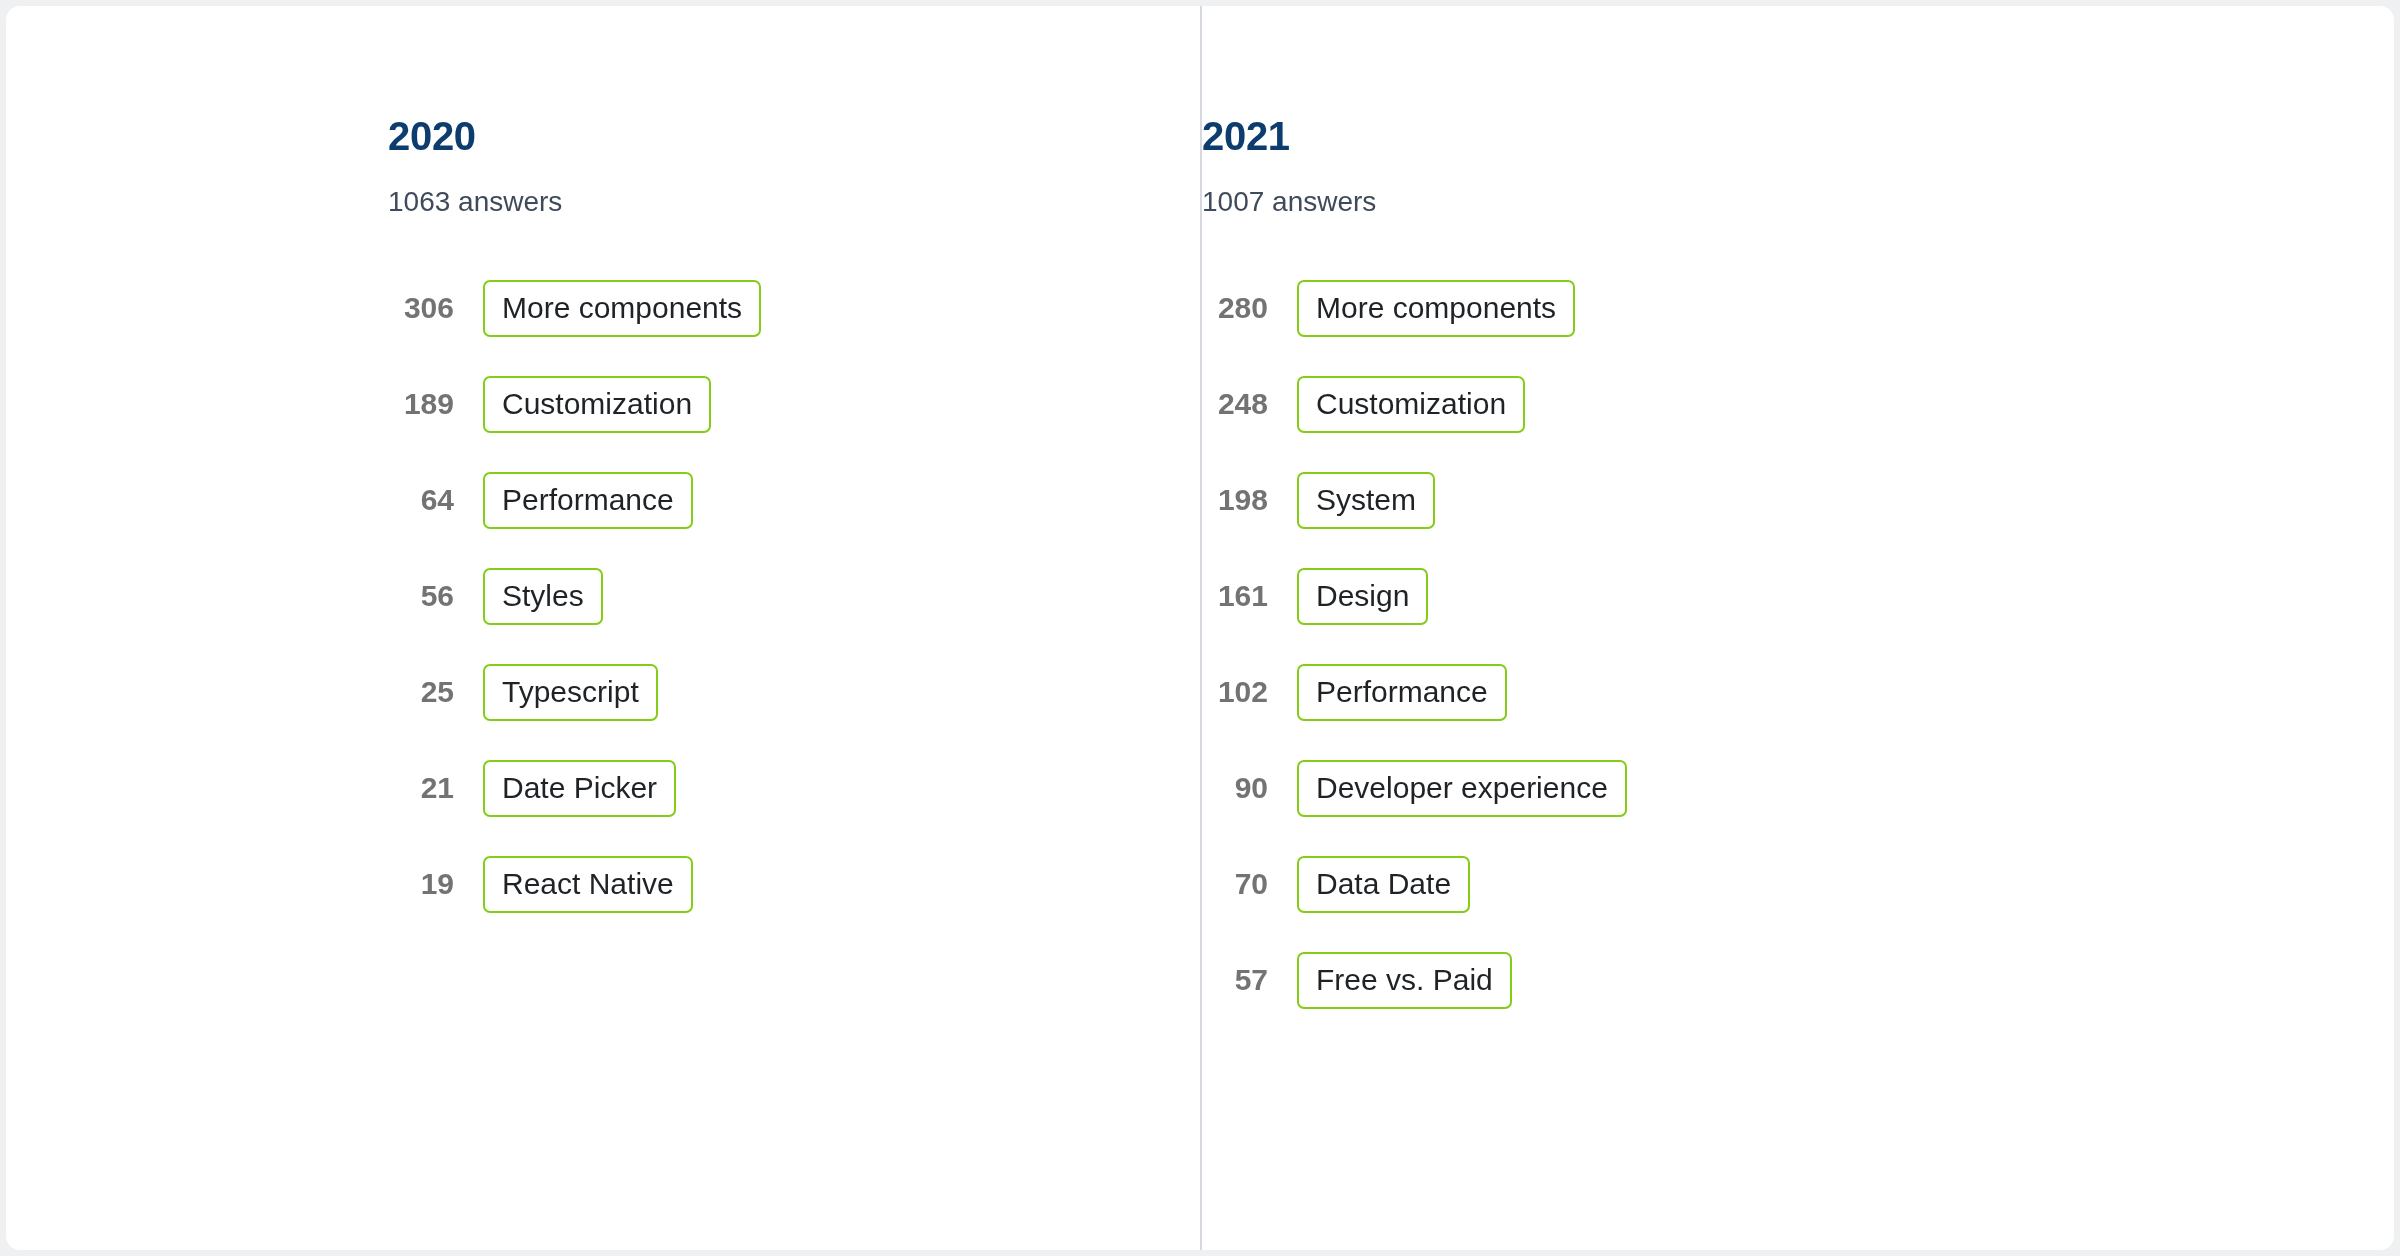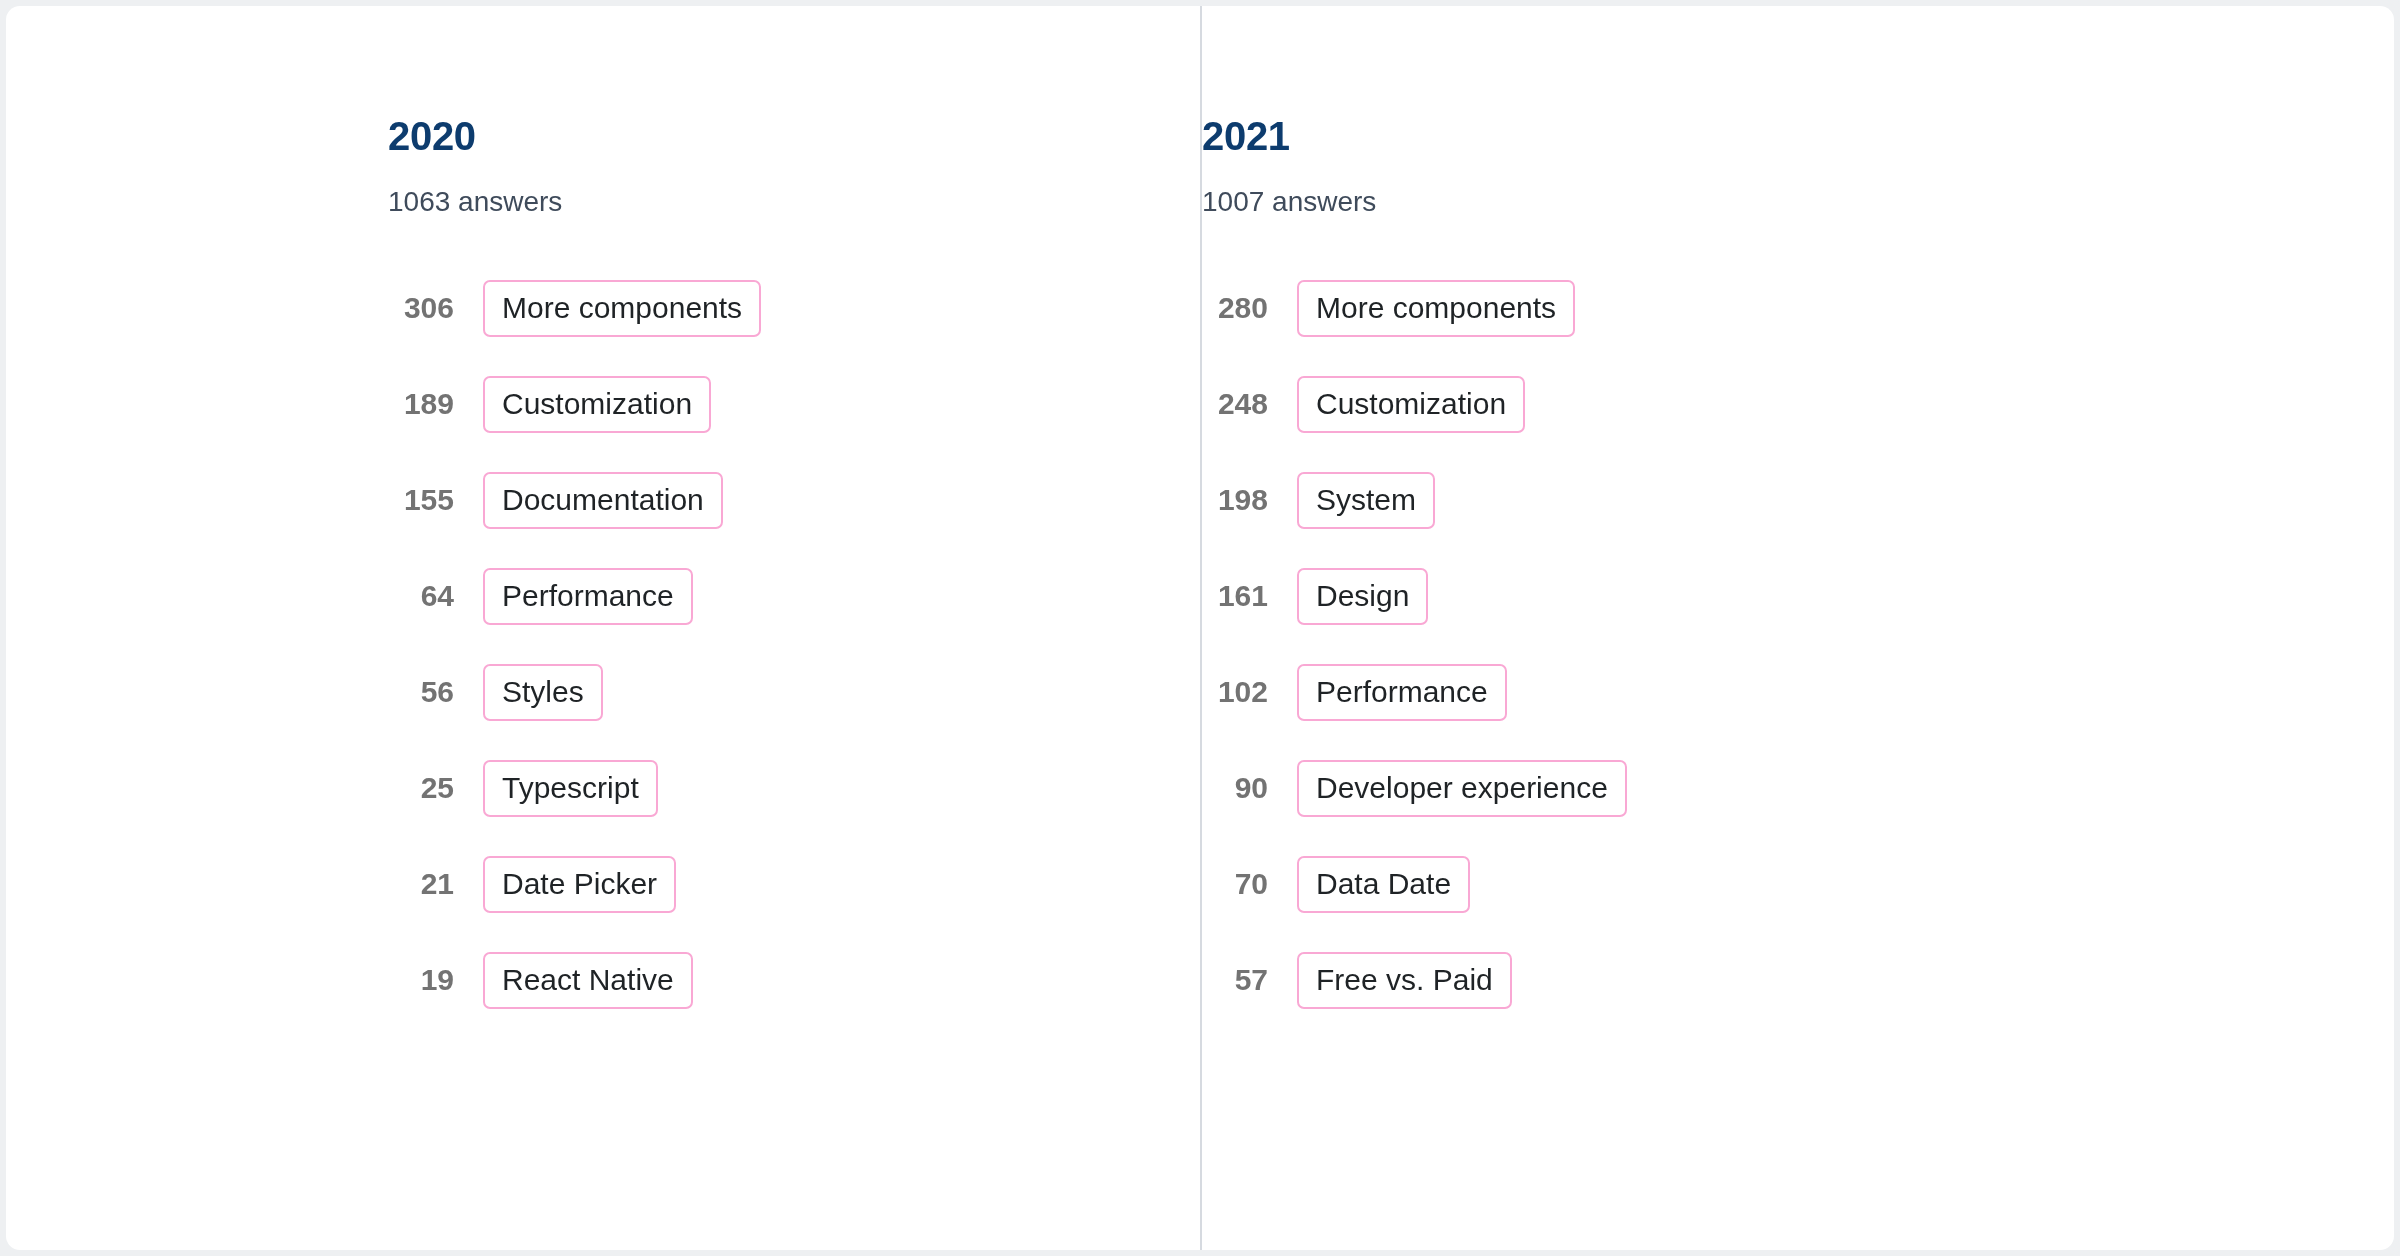--- a/index.html
+++ b/index.html
@@ -85,21 +85,21 @@
     white-space: nowrap;
   }
 
   .row-pill {
     margin-left: 29px;
     display: inline-flex;
     align-items: center;
     height: 57px;
     padding: 0 17px;
     box-sizing: border-box;
-    border: 2px solid #f9a8d4;
+    border: 2px solid #84cc16;
     border-radius: 7px;
     background: #ffffff;
     font-size: 30px;
     font-weight: 400;
     color: #1f2326;
     white-space: nowrap;
     line-height: 1;
   }
 </style>
 </head>
@@ -112,24 +112,20 @@
       <h2 class="year-title">2020</h2>
       <p class="answers-count">1063 answers</p>
       <ul class="rows">
         <li class="row">
           <span class="row-count">306</span>
           <span class="row-pill">More components</span>
         </li>
         <li class="row">
           <span class="row-count">189</span>
           <span class="row-pill">Customization</span>
-        </li>
-        <li class="row">
-          <span class="row-count">155</span>
-          <span class="row-pill">Documentation</span>
         </li>
         <li class="row">
           <span class="row-count">64</span>
           <span class="row-pill">Performance</span>
         </li>
         <li class="row">
           <span class="row-count">56</span>
           <span class="row-pill">Styles</span>
         </li>
         <li class="row">

